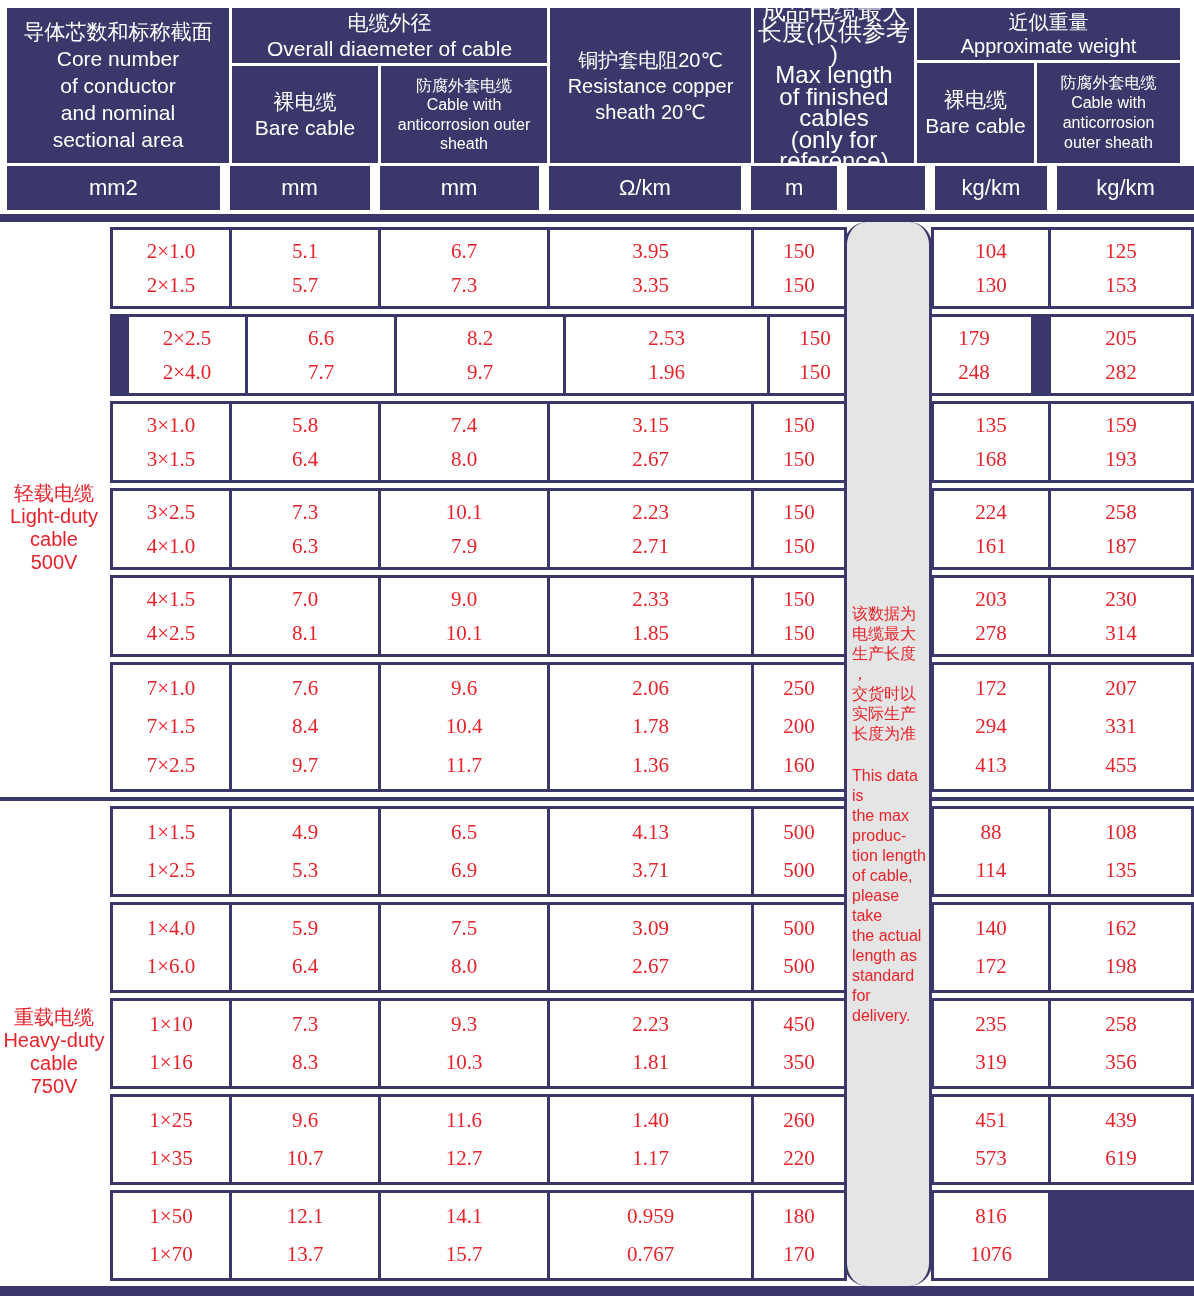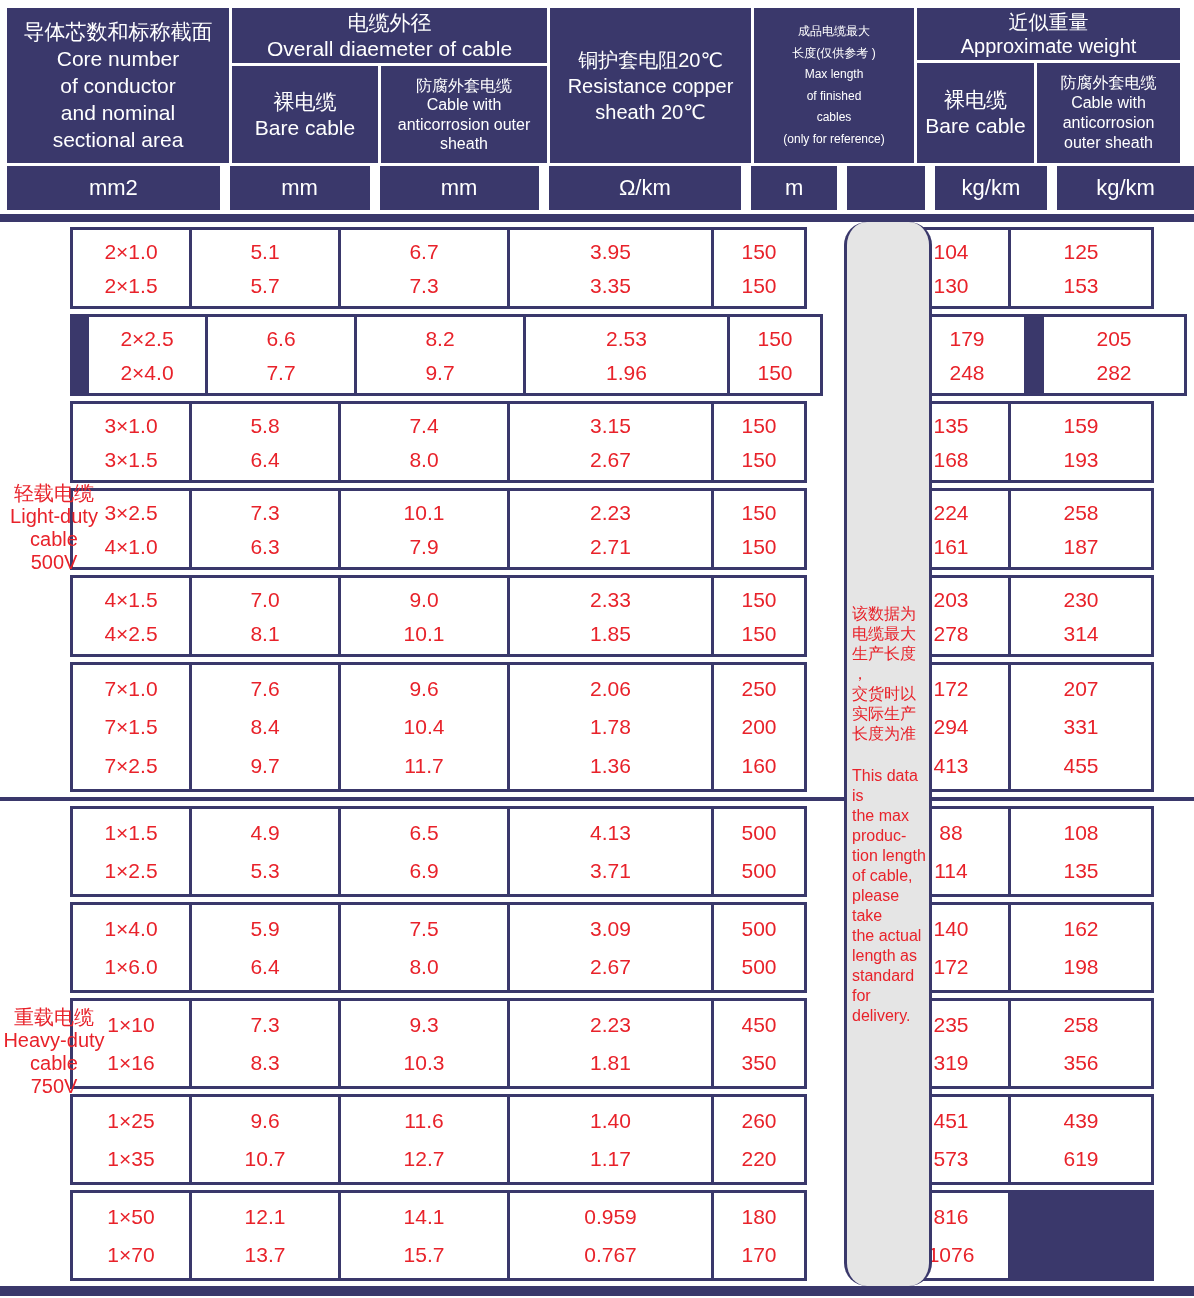--- a/index.html
+++ b/index.html
@@ -28,21 +28,21 @@
     text-align:center;
   }
   .hgroup{display:flex;flex-direction:column;gap:3px;}
   .hrow{display:flex;gap:3px;flex:1;}
   .h-spec{width:222px;font-size:21px;line-height:27px;}
   .h-od{width:315px;border-radius:19px;}
   .h-od-top{height:55px;font-size:21px;line-height:26px;}
   .h-od-bare{width:146px;font-size:21px;line-height:26px;}
   .h-od-anti{width:166px;font-size:16px;line-height:19.5px;}
   .h-res{width:201px;font-size:20px;line-height:26px;}
-  .h-len{width:160px;font-size:12px;line-height:21.5px;}
+  .h-len{width:160px;font-size:24px;line-height:21.5px;}
   .h-wt{width:263px;}
   .h-wt-top{height:52px;font-size:20px;line-height:24px;}
   .h-wt-bare{width:117px;font-size:21px;line-height:26px;}
   .h-wt-anti{width:143px;font-size:16px;line-height:20px;}
   
   .units{
     margin:3px 0 0 7px;
     width:1187px;height:44px;
     display:flex;gap:10px;
   }
@@ -59,21 +59,21 @@
   .u-note{width:81px;}
   .u-wtb{width:117px;}
   .u-wta{width:143px;}
   
   .rule{width:1194px;background:var(--navy);}
   .top-rule{margin-top:4px;height:8px;}
   .bottom-rule{height:10px;}
   
   .tbody{position:relative;width:1194px;}
   .boxes{display:flex;flex-direction:column;gap:5px;padding:5px 0;}
-  .box-row{display:flex;margin-left:70px;}
+  .box-row{display:flex;margin-left:110px;font-family:Liberation Serif, serif;}
   .bgrid{background:var(--navy);border:3px solid var(--navy);display:grid;gap:3px;}
   .grid-left{grid-template-columns:116px 146px 166px 201px 90px;}
   .grid-right{grid-template-columns:114px 140px;}
   .spacer{width:84px;}
   .bcell{
     background:#ffffff;
     display:flex;flex-direction:column;
     justify-content:space-around;align-items:center;
     padding:4px 0;
   }

